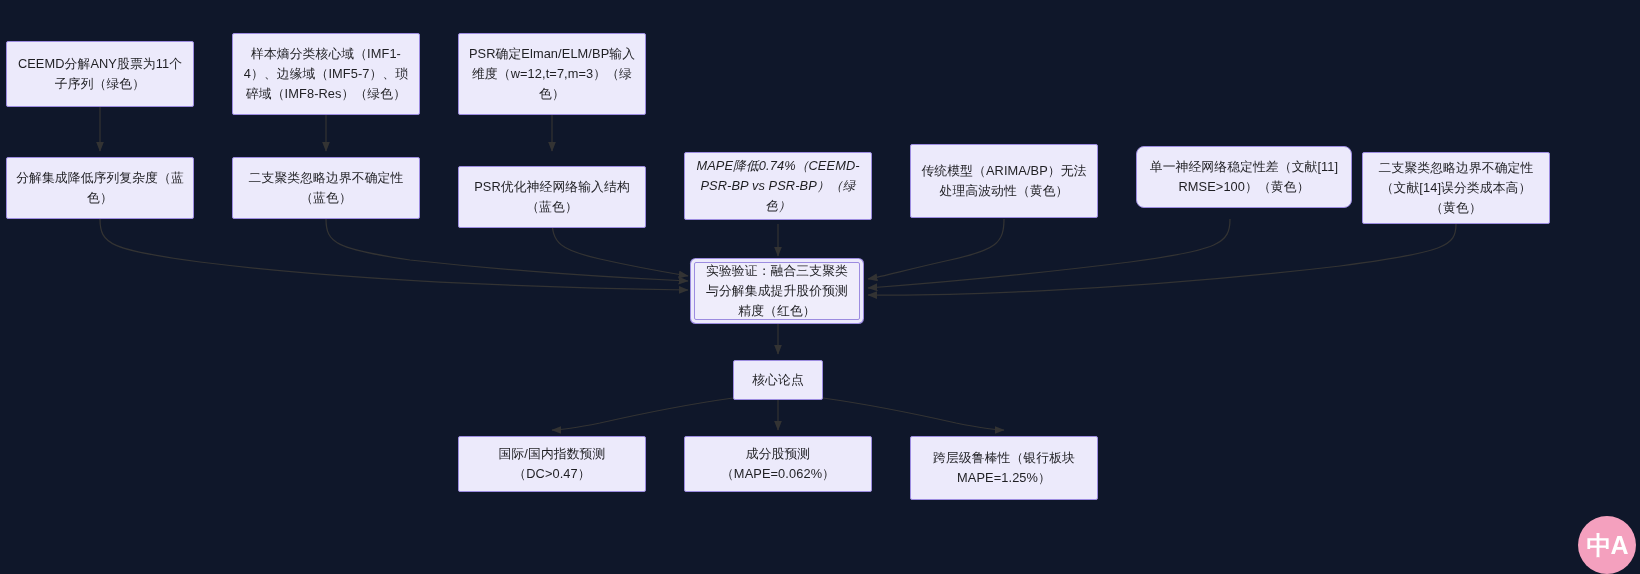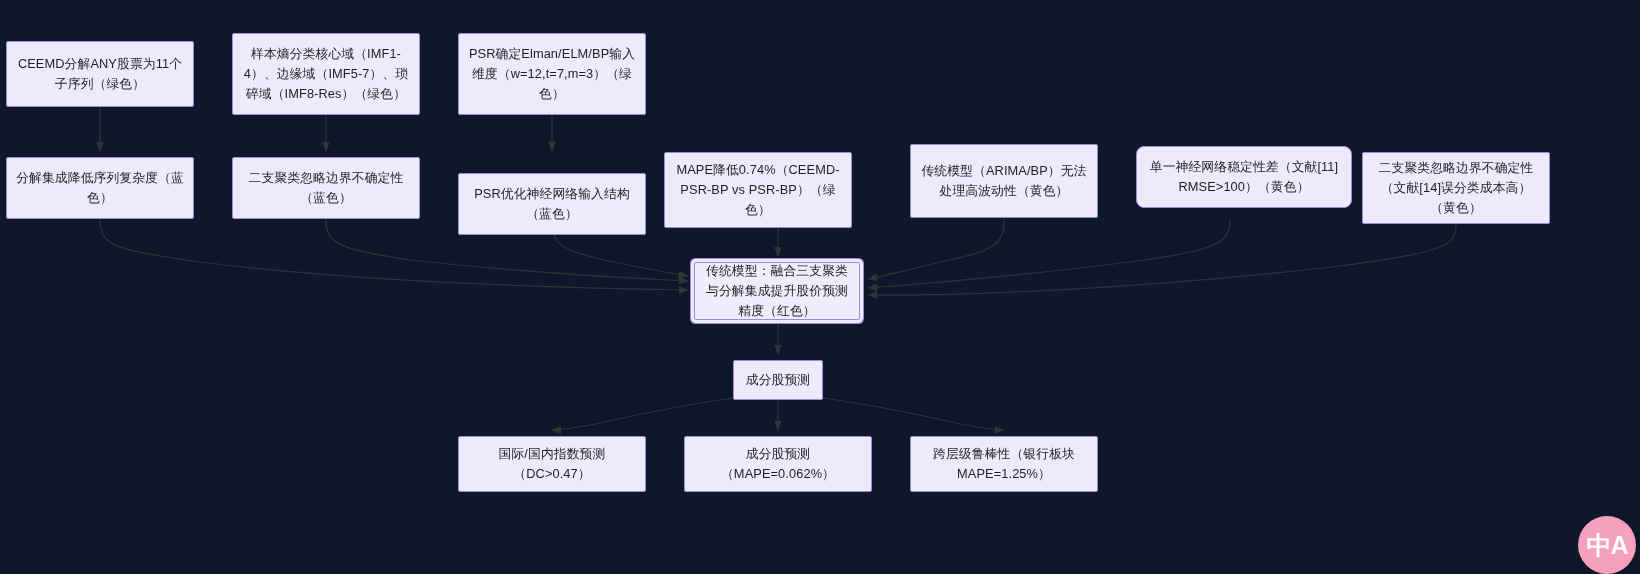--- a/index.html
+++ b/index.html
@@ -115,57 +115,57 @@
   </div>
 
   <div class="node" style="left:6px;top:157px;width:188px;height:62px;">
     <span>分解集成降低序列复杂度（蓝色）</span>
   </div>
 
   <div class="node" style="left:232px;top:157px;width:188px;height:62px;">
     <span>二支聚类忽略边界不确定性（蓝色）</span>
   </div>
 
-  <div class="node" style="left:458px;top:173px;width:188px;height:62px;">
+  <div class="node" style="left:458px;top:166px;width:188px;height:62px;">
     <span>PSR优化神经网络输入结构（蓝色）</span>
   </div>
 
-  <div class="node" style="left:664px;top:152px;width:188px;height:76px;">
+  <div class="node" style="left:684px;top:152px;width:188px;height:68px;font-style:italic;">
     <span>MAPE降低0.74%（CEEMD-PSR-BP vs PSR-BP）（绿色）</span>
   </div>
 
   <div class="node" style="left:910px;top:144px;width:188px;height:74px;">
     <span>传统模型（ARIMA/BP）无法处理高波动性（黄色）</span>
   </div>
 
   <div class="node" style="left:1136px;top:146px;width:216px;height:62px;border-radius:8px;">
     <span>单一神经网络稳定性差（文献[11] RMSE&gt;100）（黄色）</span>
   </div>
 
   <div class="node" style="left:1362px;top:152px;width:188px;height:72px;">
     <span>二支聚类忽略边界不确定性（文献[14]误分类成本高）（黄色）</span>
   </div>
 
   <div class="node core" style="left:694px;top:262px;width:166px;height:58px;">
-    <span>传统模型：融合三支聚类与分解集成提升股价预测精度（红色）</span>
+    <span>实验验证：融合三支聚类与分解集成提升股价预测精度（红色）</span>
   </div>
 
   <div class="node" style="left:733px;top:360px;width:90px;height:40px;">
-    <span>成分股预测</span>
+    <span>核心论点</span>
   </div>
 
   <div class="node" style="left:458px;top:436px;width:188px;height:56px;justify-content:flex-end;">
     <span>国际/国内指数预测（DC&gt;0.47）</span>
   </div>
 
   <div class="node" style="left:684px;top:436px;width:188px;height:56px;">
     <span>成分股预测（MAPE=0.062%）</span>
   </div>
 
-  <div class="node" style="left:910px;top:436px;width:188px;height:56px;">
+  <div class="node" style="left:910px;top:436px;width:188px;height:64px;">
     <span>跨层级鲁棒性（银行板块MAPE=1.25%）</span>
   </div>
 
   <div class="watermark" style="left:1578px;top:516px;">
     <span>中A</span>
   </div>
 
 </div>
 
 </body></html>

